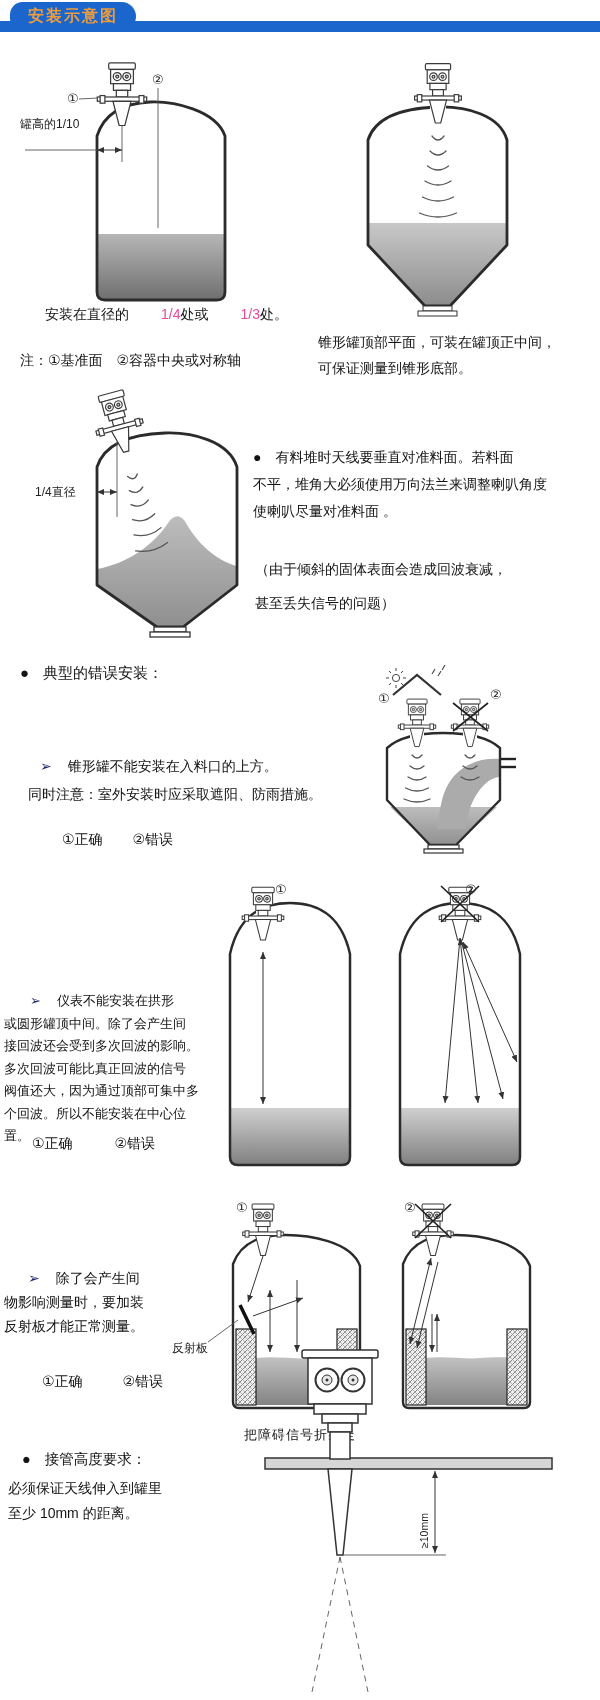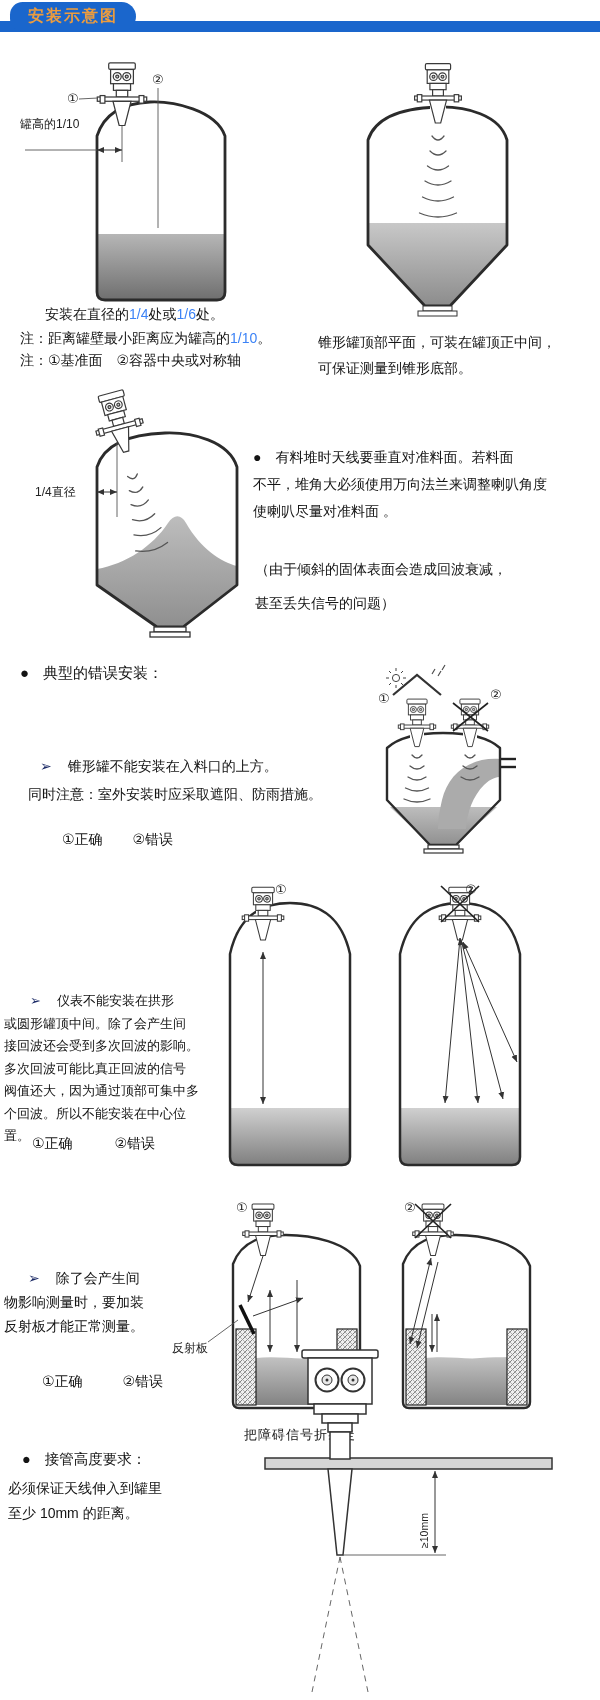--- a/index.html
+++ b/index.html
@@ -1,21 +1,21 @@
 <!DOCTYPE html>
 <html><head>
 <meta charset="utf-8">
 <style>
   html,body{margin:0;padding:0;background:#fff;}
   #page{position:relative;width:600px;height:1700px;background:#fff;overflow:hidden;
         font-family:"Liberation Sans","DejaVu Sans",sans-serif;color:#111;}
   .abs{position:absolute;}
   .t{font-size:14px;line-height:22px;color:#141414;white-space:nowrap;}
   .b{font-weight:normal;}
-  .fr{color:#3b82f6;}
+  .fr{color:#ec4899;margin-left:32px;}
   .bullet{display:inline-block;margin-right:14px;}
   .arrowglyph{display:inline-block;margin-right:16px;color:#1b2a66;}
   #hdr-bar{left:0;top:21px;width:600px;height:11px;background:#1a66cc;}
   #hdr-tab{left:10px;top:2px;width:126px;height:29px;background:#1a66cc;border-radius:13px 15px 15px 13px;
            display:flex;align-items:center;justify-content:center;}
   #hdr-tab span{color:#eb9c3f;font-weight:bold;font-size:16px;letter-spacing:2px;}
   svg{display:block;overflow:visible;}
   svg text{font-family:"Liberation Sans","DejaVu Sans",sans-serif;fill:#222;}
   .tk{fill:none;stroke:#2b2b2b;stroke-width:2.8;stroke-linejoin:round;}
   .tkf{fill:#ffffff;stroke:none;}
@@ -118,22 +118,21 @@
     <g class="wv">
       <path d="M112,78 Q118,86 124,78"></path>
       <path d="M110,93 Q118,101 126,93"></path>
       <path d="M107.5,108 Q118,116 128.5,108"></path>
       <path d="M105,123 Q118,131 131,123"></path>
       <path d="M102.5,139 Q118,147 133.5,139"></path>
       <path d="M99.5,155 Q118,163 136.5,155"></path>
     </g>
   </svg>
 
-  <div class="abs t" style="left:45px;top:303px"><span>安装在直径的</span><span class="fr">1/4</span><span>处或</span><span class="fr">1/6</span><span>处。</span></div>
-  <div class="abs t" style="left:20px;top:327px"><span>注：距离罐壁最小距离应为罐高的</span><span class="fr">1/10</span><span>。</span></div>
+  <div class="abs t" style="left:45px;top:303px"><span>安装在直径的</span><span class="fr">1/4</span><span>处或</span><span class="fr">1/3</span><span>处。</span></div>
   <div class="abs t" style="left:20px;top:349px">注：①基准面　②容器中央或对称轴</div>
   <div class="abs t" style="left:318px;top:331px">锥形罐顶部平面，可装在罐顶正中间，</div>
   <div class="abs t" style="left:318px;top:357px">可保证测量到锥形底部。</div>
 
   <svg class="abs" style="left:20px;top:385px" width="255" height="252">
     <path class="tkf" d="M77,82 C85,57 115,49 145,48 C172,47 209,56 217,82 L217,200 L163,242 L137,242 L77,200 Z"></path>
     <path d="M77,184 C106,179 133,161 148,138 C154,129 161,129 166,138 C181,164 201,177 217,181 L217,200 L163,242 L137,242 L77,200 Z" fill="url(#gC)"></path>
     <path class="tk" d="M77,82 C85,57 115,49 145,48 C172,47 209,56 217,82 L217,200 L163,242 L137,242 L77,200 Z"></path>
     <rect x="134" y="242" width="32" height="5" style="fill:#fff;stroke:#333;stroke-width:1.3"></rect>
     <rect x="130" y="247" width="40" height="5" style="fill:#fff;stroke:#333;stroke-width:1.3"></rect>

